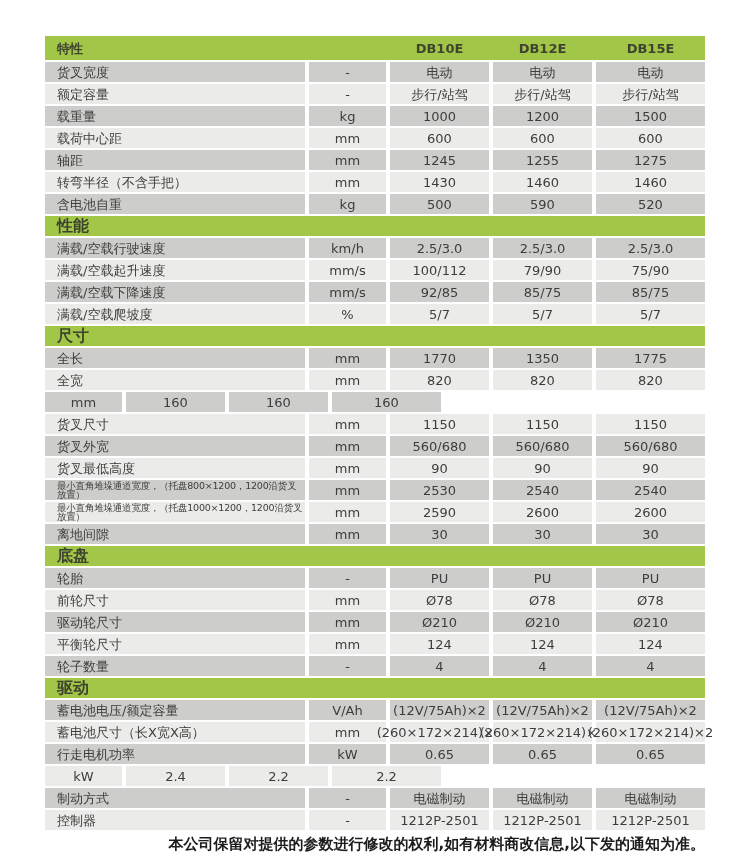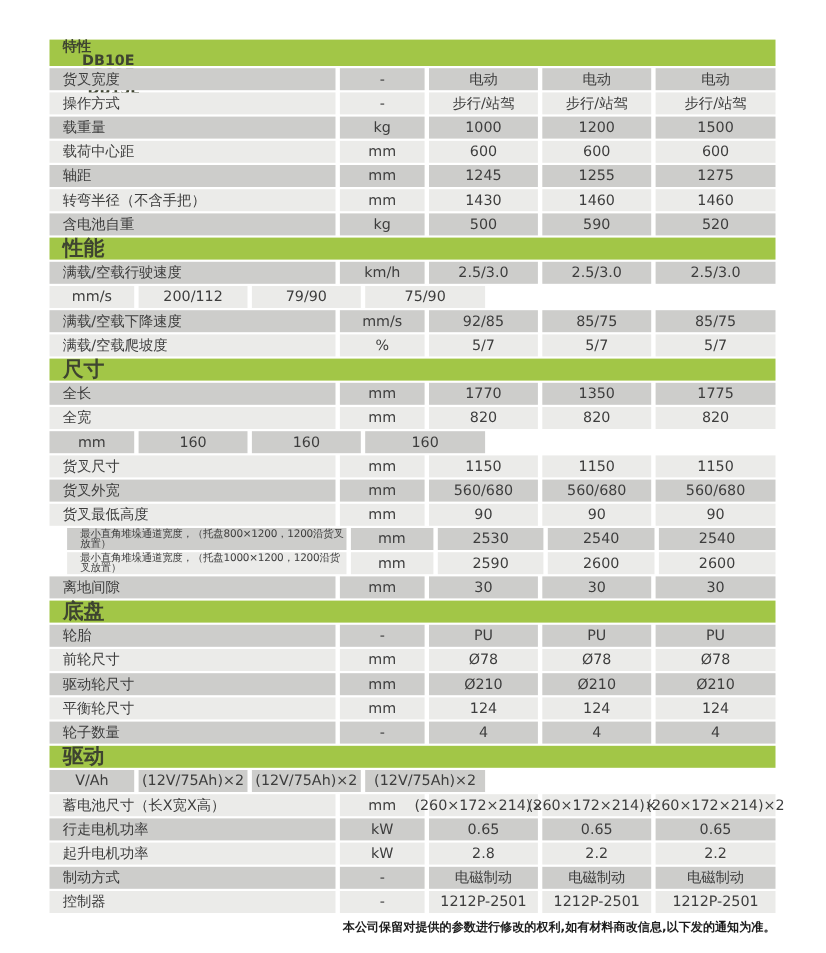--- a/index.html
+++ b/index.html
@@ -19,44 +19,44 @@
     font-family:"DejaVu Sans", sans-serif;
     color:var(--text);
     overflow:hidden;
   }
   .spec-table{
     position:absolute;left:45px;top:36px;width:660px;
   }
   .trow{display:flex;height:20px;margin-bottom:2px;}
   .header-row{
     height:24px;background:var(--green);
-    font-weight:bold;color:var(--header_text);flex-direction:column;
+    font-weight:bold;color:var(--header_text);
   }
   .section-bar{
     background:var(--green);
     font-weight:bold;color:var(--header_text);
     align-items:center;display:flex;
-    padding-left:12px;font-size:19px;
+    padding-left:12px;font-size:16px;
   }
   .cell{
     display:flex;align-items:center;justify-content:center;
     font-size:13px;line-height:1;
   }
   .cell + .cell{margin-left:4px;}
   .cell.label{width:260px;justify-content:flex-start;padding-left:12px;}
-  .cell.label.small{font-size:9.5px;letter-spacing:-0.2px;margin-left:16px;}
+  .cell.label.small{font-size:9.5px;letter-spacing:-0.2px;}
   .cell.unit{width:77px;}
   .cell.value{width:99px;}
   .cell.v2{width:109px;}
   .data-row .cell{background:var(--row_dark);}
   .data-row.shade-light .cell{background:var(--row_light);}
   .header-row .cell{background:transparent;}
   .footer-note{
     position:absolute;left:45px;top:835px;width:660px;
-    text-align:right;font-size:11px;font-weight:bold;color:#1c1c1c;
+    text-align:right;font-size:15px;font-weight:bold;color:#1c1c1c;
   }
 </style>
 </head>
 <body>
 
 <div class="page">
   <div class="spec-table">
     <div class="trow header-row">
       <div class="cell label">特性</div>
       <div class="cell unit"></div>
@@ -66,21 +66,21 @@
     </div>
     <div>
         <div class="trow data-row shade-dark">
           <div class="cell label">货叉宽度</div>
           <div class="cell unit">-</div>
           <div class="cell value v0">电动</div>
           <div class="cell value v1">电动</div>
           <div class="cell value v2">电动</div>
         </div>
         <div class="trow data-row shade-light">
-          <div class="cell label">操作方式</div>
+          <div class="cell label">额定容量</div>
           <div class="cell unit">-</div>
           <div class="cell value v0">步行/站驾</div>
           <div class="cell value v1">步行/站驾</div>
           <div class="cell value v2">步行/站驾</div>
         </div>
         <div class="trow data-row shade-dark">
           <div class="cell label">载重量</div>
           <div class="cell unit">kg</div>
           <div class="cell value v0">1000</div>
           <div class="cell value v1">1200</div>
@@ -116,22 +116,23 @@
         </div>
         <div class="trow section-bar">性能</div>
         <div class="trow data-row shade-dark">
           <div class="cell label">满载/空载行驶速度</div>
           <div class="cell unit">km/h</div>
           <div class="cell value v0">2.5/3.0</div>
           <div class="cell value v1">2.5/3.0</div>
           <div class="cell value v2">2.5/3.0</div>
         </div>
         <div class="trow data-row shade-light">
+          <div class="cell label">满载/空载起升速度</div>
           <div class="cell unit">mm/s</div>
-          <div class="cell value v0">200/112</div>
+          <div class="cell value v0">100/112</div>
           <div class="cell value v1">79/90</div>
           <div class="cell value v2">75/90</div>
         </div>
         <div class="trow data-row shade-dark">
           <div class="cell label">满载/空载下降速度</div>
           <div class="cell unit">mm/s</div>
           <div class="cell value v0">92/85</div>
           <div class="cell value v1">85/75</div>
           <div class="cell value v2">85/75</div>
         </div>
@@ -236,43 +237,43 @@
         </div>
         <div class="trow data-row shade-dark">
           <div class="cell label">轮子数量</div>
           <div class="cell unit">-</div>
           <div class="cell value v0">4</div>
           <div class="cell value v1">4</div>
           <div class="cell value v2">4</div>
         </div>
         <div class="trow section-bar">驱动</div>
         <div class="trow data-row shade-dark">
+          <div class="cell label">蓄电池电压/额定容量</div>
           <div class="cell unit">V/Ah</div>
           <div class="cell value v0">(12V/75Ah)×2</div>
           <div class="cell value v1">(12V/75Ah)×2</div>
           <div class="cell value v2">(12V/75Ah)×2</div>
         </div>
         <div class="trow data-row shade-light">
           <div class="cell label">蓄电池尺寸（长X宽X高）</div>
           <div class="cell unit">mm</div>
           <div class="cell value v0">(260×172×214)×2</div>
           <div class="cell value v1">(260×172×214)×2</div>
           <div class="cell value v2">(260×172×214)×2</div>
         </div>
         <div class="trow data-row shade-dark">
           <div class="cell label">行走电机功率</div>
           <div class="cell unit">kW</div>
           <div class="cell value v0">0.65</div>
           <div class="cell value v1">0.65</div>
           <div class="cell value v2">0.65</div>
         </div>
         <div class="trow data-row shade-light">
-          <div class="cell label">起升电机功率</div>
           <div class="cell unit">kW</div>
-          <div class="cell value v0">2.8</div>
+          <div class="cell value v0">2.4</div>
           <div class="cell value v1">2.2</div>
           <div class="cell value v2">2.2</div>
         </div>
         <div class="trow data-row shade-dark">
           <div class="cell label">制动方式</div>
           <div class="cell unit">-</div>
           <div class="cell value v0">电磁制动</div>
           <div class="cell value v1">电磁制动</div>
           <div class="cell value v2">电磁制动</div>
         </div>

